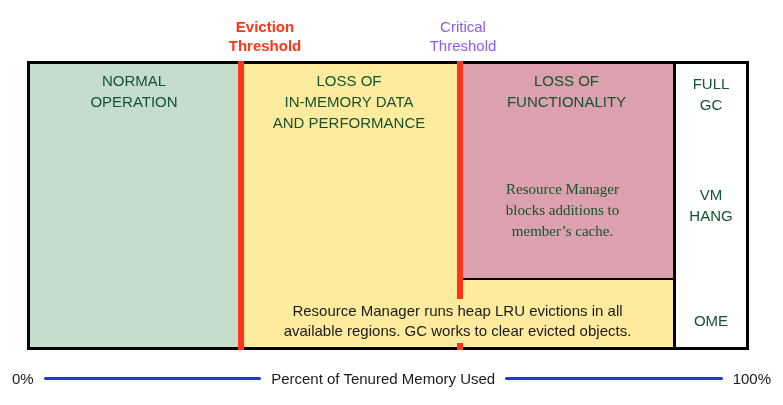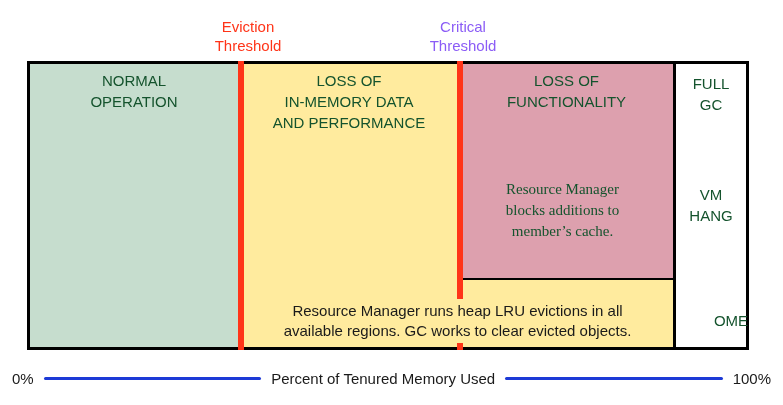--- a/index.html
+++ b/index.html
@@ -34,34 +34,34 @@
   .t-normal   { left:30px;  top:70px;  width:208px; }
   .t-eviction { left:238px; top:70px;  width:222px; }
   .t-critical { left:460px; top:70px;  width:213px; }
   .n-critical { left:456px; top:179px; width:213px;font-family:Liberation Serif, serif; }
   .n-eviction {
     left:250px; top:299px; width:415px; text-align:center; white-space:pre-line;
     position:absolute; font-size:15px; line-height:20px; z-index:6; padding:2px 0;
   }
   .o-fullgc { left:676px; top:73px;  width:70px; }
   .o-vmhang { left:676px; top:184px; width:70px; }
-  .o-ome    { left:676px; top:310px; width:70px;margin-left:20px; }
+  .o-ome    { left:676px; top:310px; width:70px; }
   .axis-row {
     position:absolute; left:12px; right:12px; top:368px; height:20px;
     display:flex; align-items:center; gap:10px; font-size:15px; z-index:2;
   }
   .axis-line { flex:1; height:3px; border-radius:2px; }
   .axis-text { white-space:nowrap; }
 </style>
 </head>
 <body>
 
 <div class="canvas">
 
-  <div class="threshold-label" style="left: 178px; color: rgb(255, 52, 24);">Eviction
+  <div class="threshold-label" style="left: 195px; color: rgb(255, 52, 24); font-weight: bold;">Eviction
 Threshold</div>
   <div class="threshold-label" style="left: 393px; color: #8b5cf6;">Critical
 Threshold</div>
 
   <div class="outer-box"></div>
 
   <div class="region region-normal" style="background: rgb(198, 221, 206);"></div>
   <div class="region region-eviction" style="background: rgb(255, 235, 158);"></div>
   <div class="region region-critical" style="background: rgb(221, 160, 174);"></div>
 

